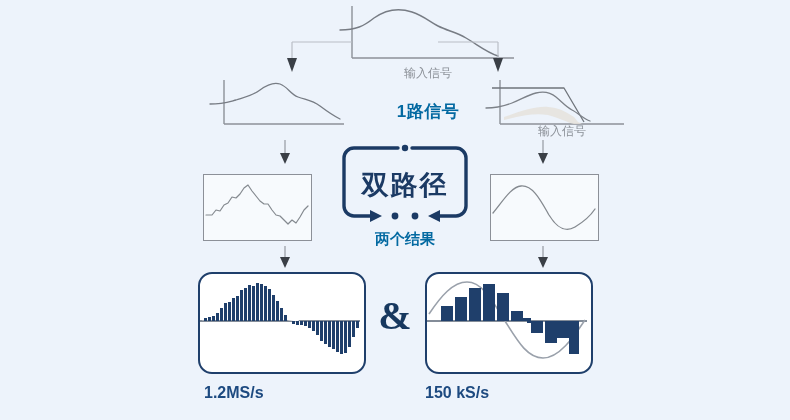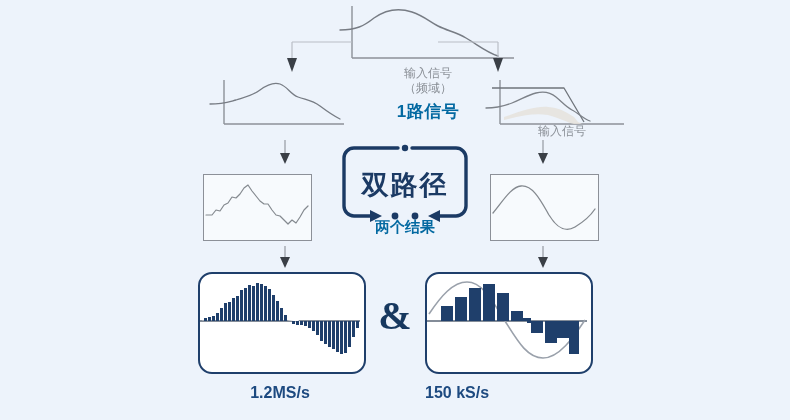--- a/index.html
+++ b/index.html
@@ -67,21 +67,20 @@
   <div class="abs" style="left:338px;top:4px;">
     <svg width="180" height="62" viewBox="0 0 180 62">
       <path d="M14 2 L14 54" stroke="#8c9098" stroke-width="1.4" fill="none"></path>
       <path d="M14 54 L176 54" stroke="#8c9098" stroke-width="1.4" fill="none"></path>
       <path d="M2 26 C 18 26, 26 22, 36 14 C 50 4, 62 4, 74 8 C 86 12, 92 18, 100 22
                C 110 27, 118 28, 128 34 C 140 41, 148 48, 160 52" stroke="#777c84" stroke-width="1.4" fill="none" stroke-linecap="round"></path>
     </svg>
   </div>
   <div class="lbl" style="left:338px;top:66px;width:180px;">
     <div>输入信号</div>
-    <div>（频域）</div>
   </div>
   <div class="lbl-dark" id="label-one-channel" style="left:338px;top:100px;width:180px;text-align:center;">1路信号</div>
 
   <div class="abs" style="left:270px;top:36px;">
     <svg width="250" height="40" viewBox="0 0 250 40">
       <path d="M22 6 L82 6" stroke="#b9bec6" stroke-width="1.2" fill="none"></path>
       <path d="M22 6 L22 22" stroke="#b9bec6" stroke-width="1.2" fill="none"></path>
       <polygon points="17,22 27,22 22,36" fill="#3a3f46"></polygon>
       <path d="M168 6 L228 6" stroke="#b9bec6" stroke-width="1.2" fill="none"></path>
       <path d="M228 6 L228 22" stroke="#b9bec6" stroke-width="1.2" fill="none"></path>
@@ -159,21 +158,21 @@
       <path d="M58 4 L14 4 A10 10 0 0 0 4 14 L4 62 A10 10 0 0 0 14 72 L30 72" stroke="#1b3a64" stroke-width="3.4" fill="none" stroke-linecap="round"></path>
       <path d="M72 4 L116 4 A10 10 0 0 1 126 14 L126 62 A10 10 0 0 1 116 72 L100 72" stroke="#1b3a64" stroke-width="3.4" fill="none" stroke-linecap="round"></path>
       <circle cx="65" cy="4" r="3.2" fill="#1b3a64"></circle>
       <polygon points="30,66 42,72 30,78" fill="#1b3a64"></polygon>
       <polygon points="100,66 88,72 100,78" fill="#1b3a64"></polygon>
       <circle cx="55" cy="72" r="3.4" fill="#1b3a64"></circle>
       <circle cx="75" cy="72" r="3.4" fill="#1b3a64"></circle>
     </svg>
   </div>
   <div id="badge-dual-path" style="left:340px;top:160px;width:130px;height:50px;">双路径</div>
-  <div class="lbl-dark" id="label-two-results" style="left:340px;top:218px;width:130px;text-align:center;">两个结果</div>
+  <div class="lbl-dark" id="label-two-results" style="left:340px;top:230px;width:130px;text-align:center;">两个结果</div>
 
   <div class="panel" style="left:198px;top:272px;width:164px;height:98px;">
     <svg width="160" height="94" viewBox="0 0 160 94">
       <path d="M0 47 L160 47" stroke="#5a6676" stroke-width="1.4"></path>
       <path d="M2 45 L10 45 L12 43 L16 43 L18 40 L22 38 L24 30 L30 29 L32 24 L38 22
                L40 16 L46 14 L50 10 L56 12 L58 8 L64 11 L68 14 L72 20 L76 26 L80 33
                L84 40 L88 45 L96 46 L100 49 L106 50 L110 53 L114 56 L118 60 L122 66
                L128 70 L132 74 L138 78 L142 80 L146 78 L150 70 L154 60 L158 52" stroke="#ffffff" stroke-width="2.6" fill="none" stroke-linejoin="round"></path>
       <g fill="#1f3f6b">
         <rect x="4" y="44" width="3" height="3"></rect>
@@ -210,21 +209,21 @@
         <rect x="132" y="47" width="3" height="28"></rect>
         <rect x="136" y="47" width="3" height="31"></rect>
         <rect x="140" y="47" width="3" height="33"></rect>
         <rect x="144" y="47" width="3" height="32"></rect>
         <rect x="148" y="47" width="3" height="26"></rect>
         <rect x="152" y="47" width="3" height="16"></rect>
         <rect x="156" y="47" width="3" height="7"></rect>
       </g>
     </svg>
   </div>
-  <div id="rate-left" style="position:absolute;left:198px;top:384px;width:164px;text-align:center;">1.2MS/s</div>
+  <div id="rate-left" style="position:absolute;left:204px;top:384px;width:164px;">1.2MS/s</div>
 
   <div id="amp-symbol" style="left:373px;top:292px;width:44px;text-align:center;">&amp;</div>
 
   <div class="panel" style="left:425px;top:272px;width:164px;height:98px;">
     <svg width="160" height="94" viewBox="0 0 160 94">
       <path d="M0 47 L160 47" stroke="#5a6676" stroke-width="1.4"></path>
       <path d="M2 40 C 14 22, 26 8, 40 8 C 56 8, 66 28, 78 47 C 90 66, 100 84, 116 84
                C 132 84, 146 64, 158 46" stroke="#9aa1ab" stroke-width="1.6" fill="none"></path>
       <g fill="#1f3f6b">
         <rect x="14" y="32" width="12" height="15"></rect>

